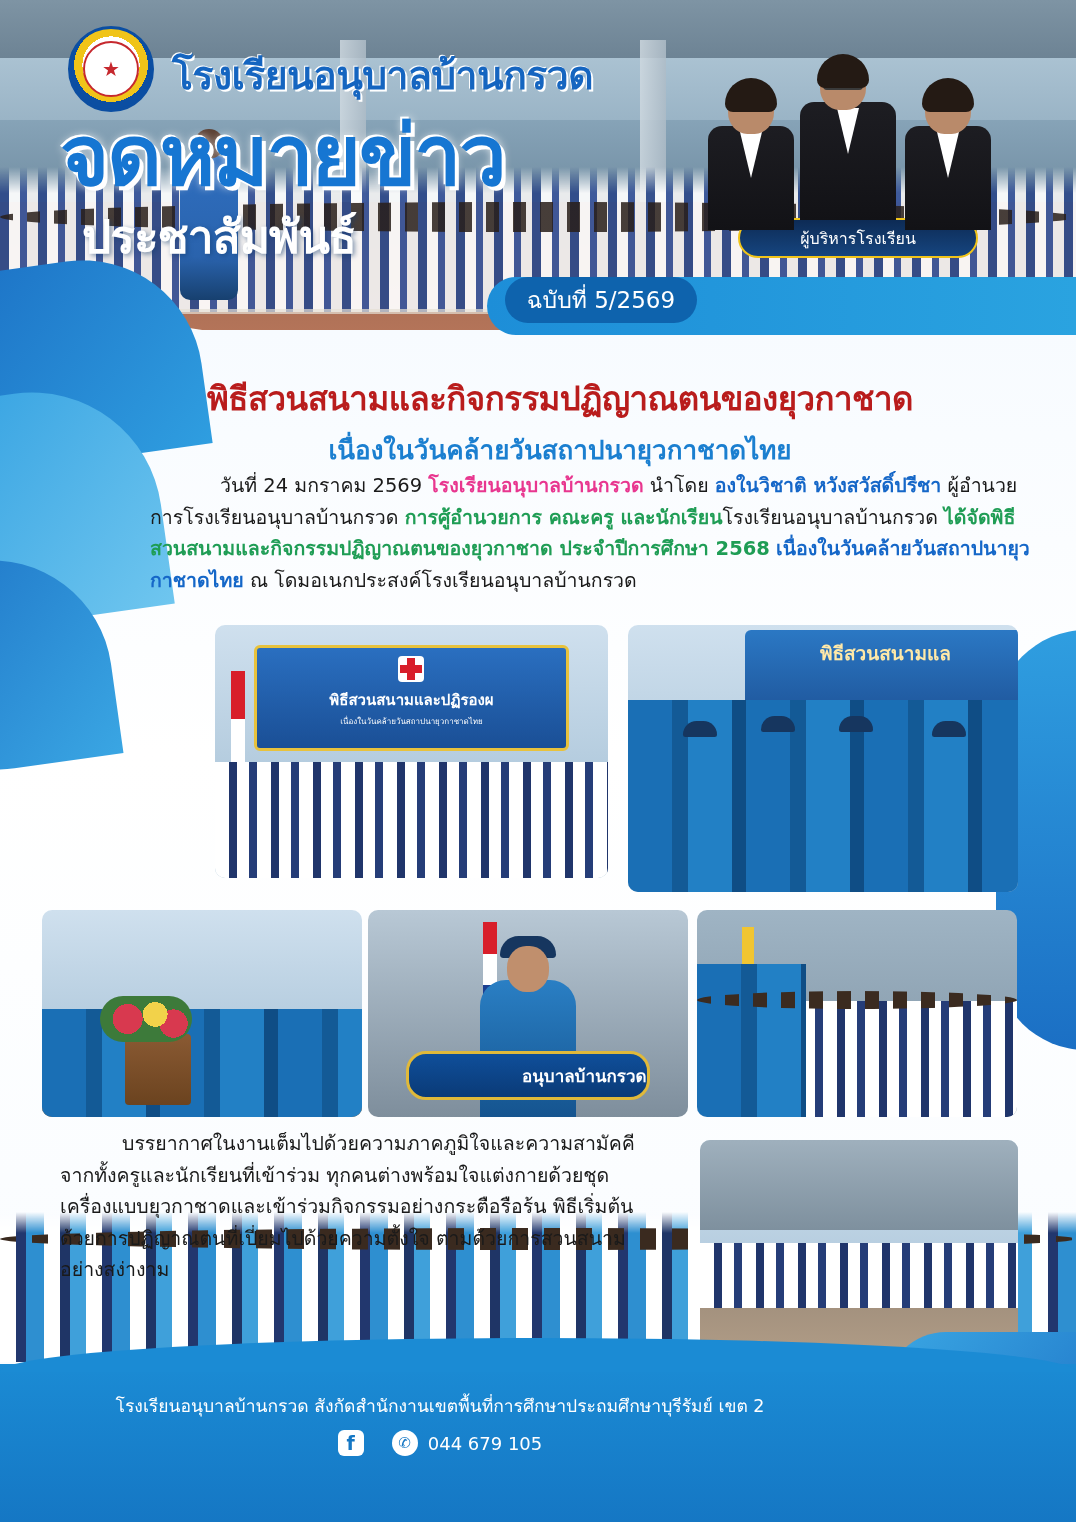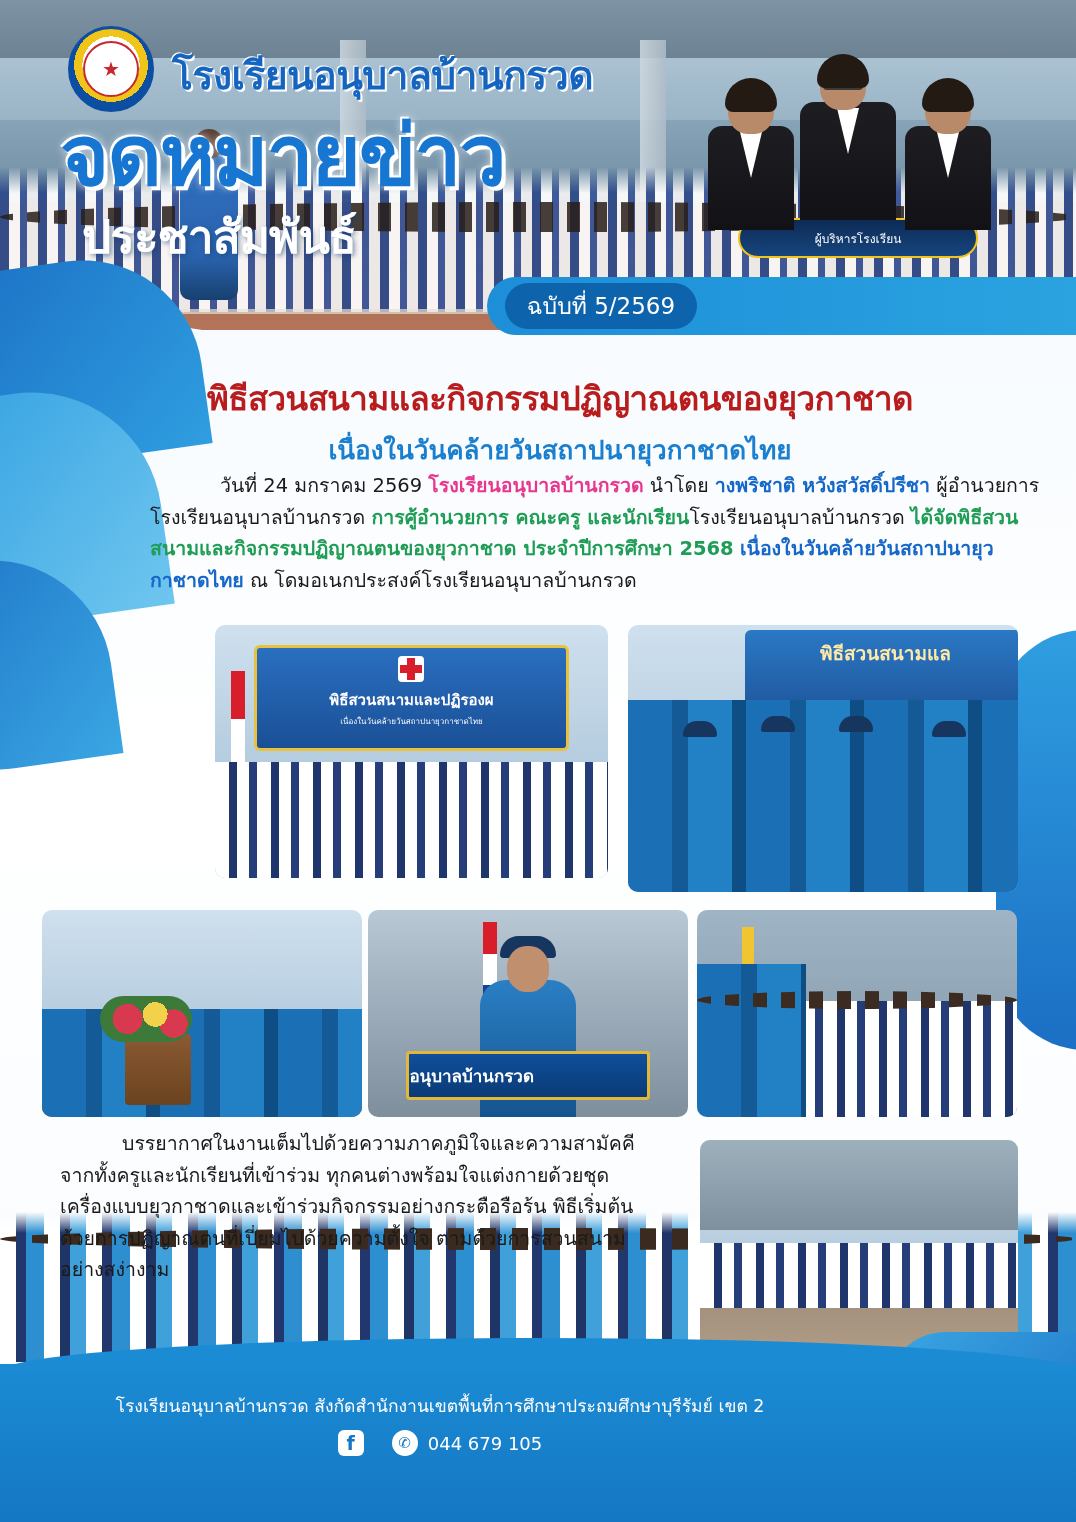--- a/index.html
+++ b/index.html
@@ -119,29 +119,29 @@
   .admin.a2 { left:100px; bottom:10px; }
   .admin.a2 .body { height:118px; width:96px; }
   .admin.a3 { left:205px; }
   .admin .glasses{position:absolute;top:22px;left:50%;transform:translateX(-50%);width:40px;height:10px;border:2px solid #3a3a3a;border-radius:4px;z-index:4;}
 
   .admin-pill {
     position:absolute; top:218px; left:738px; width:240px; height:40px;
     background: linear-gradient(180deg,#0d2b55,#16457f);
     border:2px solid #f0c419; border-radius:20px;
     display:flex; align-items:center; justify-content:center;
-    color:#ffffff; font-size:12px;
+    color:#ffffff; font-size:16px;
   }
 
   
   .issue-bar {
     position:absolute; top:277px; left:487px; width:589px; height:58px;
     background: linear-gradient(90deg,#1d8ed8 0%, #2aa3e0 100%);
     border-radius: 29px 0 0 29px;
-    display:flex; align-items:center;
+    display:flex; align-items:flex-start;
   }
   .issue-num {
     margin-left:18px; width:192px; height:46px; border-radius:23px;
     background:#0e63ad; color:#fff; font-size:23px;
     display:flex; align-items:center; justify-content:center;
   }
   .issue-month { margin-left:16px; color:#ffffff; font-size:23px; }
 
   
   .deco-left-1 {
@@ -209,22 +209,22 @@
   .ph-blue-uniforms{
     position:absolute;bottom:0;left:0;width:100%;height:72%;
     background: repeating-linear-gradient(90deg,
       #1a6fb5 0 44px, #135a96 44px 60px, #2280c5 60px 104px, #0f4d85 104px 118px);
   }
   .ph-cap{position:absolute;width:34px;height:16px;border-radius:16px 16px 3px 3px;background:#16365f;}
   .ph-ground-red{position:absolute;bottom:0;left:0;width:100%;height:26%;background:linear-gradient(180deg,#a4705a,#b88066);}
   .ph-grass{position:absolute;bottom:0;left:0;width:100%;height:22%;background:linear-gradient(180deg,#7c8f5b,#5f7345);}
   .ph-sign{
     position:absolute;bottom:8%;left:12%;width:76%;height:24%;
-    background:linear-gradient(180deg,#0f4f9a,#0a3a77);border:3px solid #e0b93a;border-radius:4px;
-    color:#fff;font-size:17px;font-weight:bold;display:flex;align-items:center;justify-content:flex-start;
+    background:linear-gradient(180deg,#0f4f9a,#0a3a77);border:3px solid #e0b93a;border-radius:20px;
+    color:#fff;font-size:17px;font-weight:bold;display:flex;align-items:center;justify-content:flex-end;
   }
   .ph-girl{position:absolute;bottom:0;left:50%;transform:translateX(-50%);width:96px;height:66%;background:linear-gradient(180deg,#2a7fc4,#15548f);border-radius:26px 26px 0 0;}
   .ph-girl .head{position:absolute;top:-34px;left:50%;transform:translateX(-50%);width:42px;height:46px;border-radius:46%;background:#c08f6d;}
   .ph-girl .hat{position:absolute;top:-44px;left:50%;transform:translateX(-50%);width:56px;height:22px;border-radius:22px 22px 4px 4px;background:#16365f;}
   .ph-podium{position:absolute;bottom:6%;left:26%;width:66px;height:34%;background:linear-gradient(180deg,#8a5a33,#6b431f);border-radius:4px;}
   .ph-flowers{position:absolute;bottom:36%;left:18%;width:92px;height:46px;border-radius:40px;background:radial-gradient(circle at 30% 50%,#d8394f 0 22%,transparent 22%),radial-gradient(circle at 60% 40%,#f2d24a 0 20%,transparent 20%),radial-gradient(circle at 80% 60%,#d8394f 0 18%,transparent 18%),#3d7a3a;}
   .ph-dome{position:absolute;top:0;left:0;width:100%;height:42%;background:linear-gradient(180deg,#9fb0bd,#7e909e);}
   .ph-yellowflag{position:absolute;top:8%;left:14%;width:12px;height:30%;background:#f1c531;}
 
   
@@ -359,21 +359,21 @@
 <div class="issue-bar">
   <div class="issue-num">ฉบับที่ 5/2569</div>
 </div>
 
 <div class="headline">
   <div class="l1">พิธีสวนสนามและกิจกรรมปฏิญาณตนของยุวกาชาด</div>
   <div class="l2">เนื่องในวันคล้ายวันสถาปนายุวกาชาดไทย</div>
 </div>
 
 <div class="para1">
-  <span class="indent"></span><span>วันที่ 24 มกราคม 2569 </span><span class="pink">โรงเรียนอนุบาลบ้านกรวด</span><span> นำโดย </span><span class="blue">างพริชาติ หวังสวัสดิ์ปรีชา</span>
+  <span class="indent"></span><span>วันที่ 24 มกราคม 2569 </span><span class="pink">โรงเรียนอนุบาลบ้านกรวด</span><span> นำโดย </span><span class="blue">องในวิชาติ หวังสวัสดิ์ปรีชา</span>
   <span>ผู้อำนวยการโรงเรียนอนุบาลบ้านกรวด </span><span class="green">การศู้อำนวยการ คณะครู และนักเรียน</span><span>โรงเรียนอนุบาลบ้านกรวด </span><span class="green">ได้จัดพิธีสวนสนามและกิจกรรมปฏิญาณตนของยุวกาชาด ประจำปีการศึกษา 2568</span>
   <span class="blue">เนื่องในวันคล้ายวันสถาปนายุวกาชาดไทย</span><span> ณ โดมอเนกประสงค์โรงเรียนอนุบาลบ้านกรวด</span>
 </div>
 
 <div class="photo" style="top:625px;left:215px;width:393px;height:253px;">
   <div class="ph-sky"></div>
   <div class="ph-flag"></div>
   <div class="ph-banner">
     <div class="cross"></div>
     <div class="btext">

